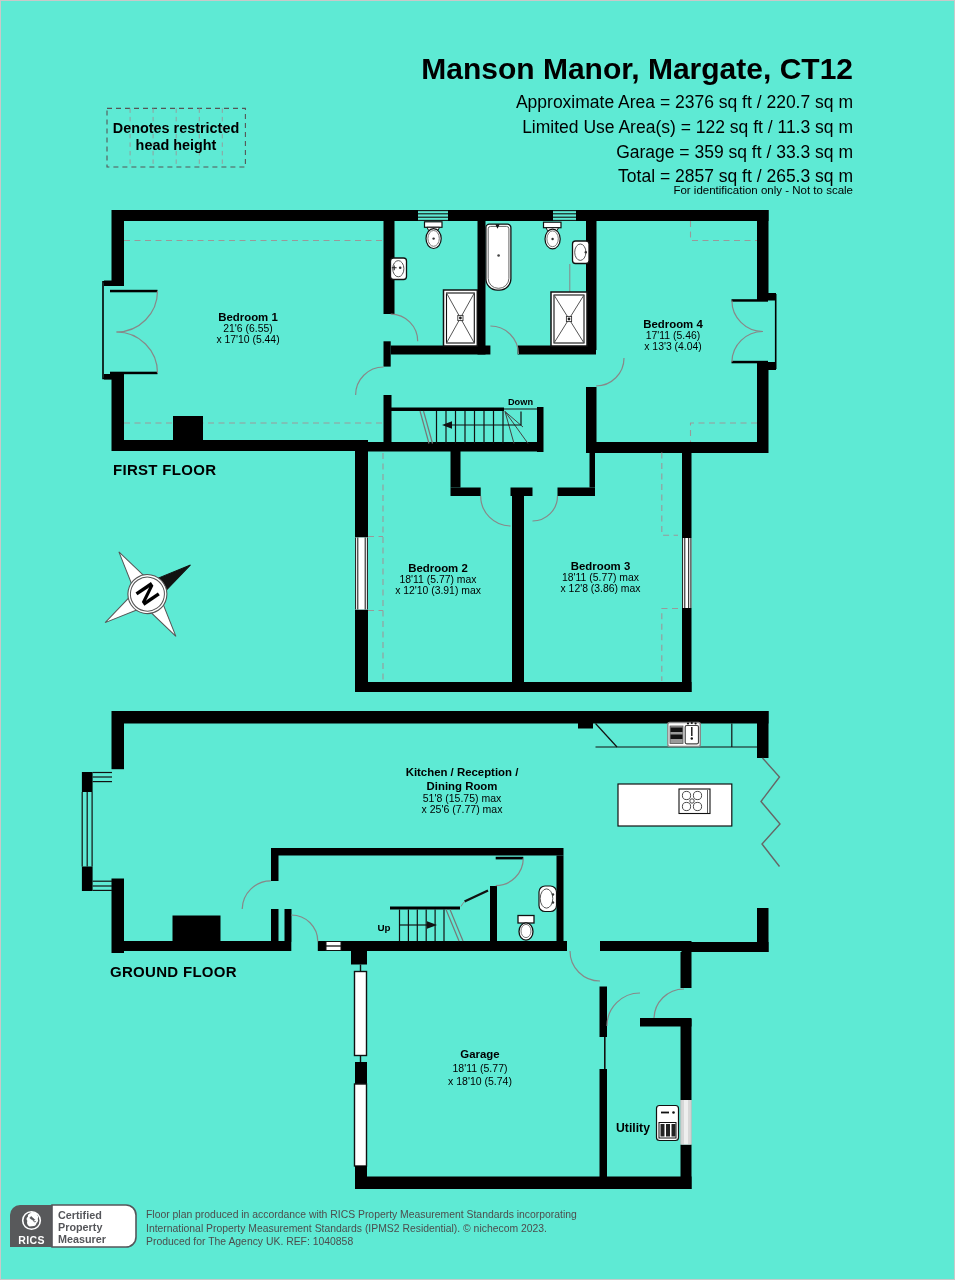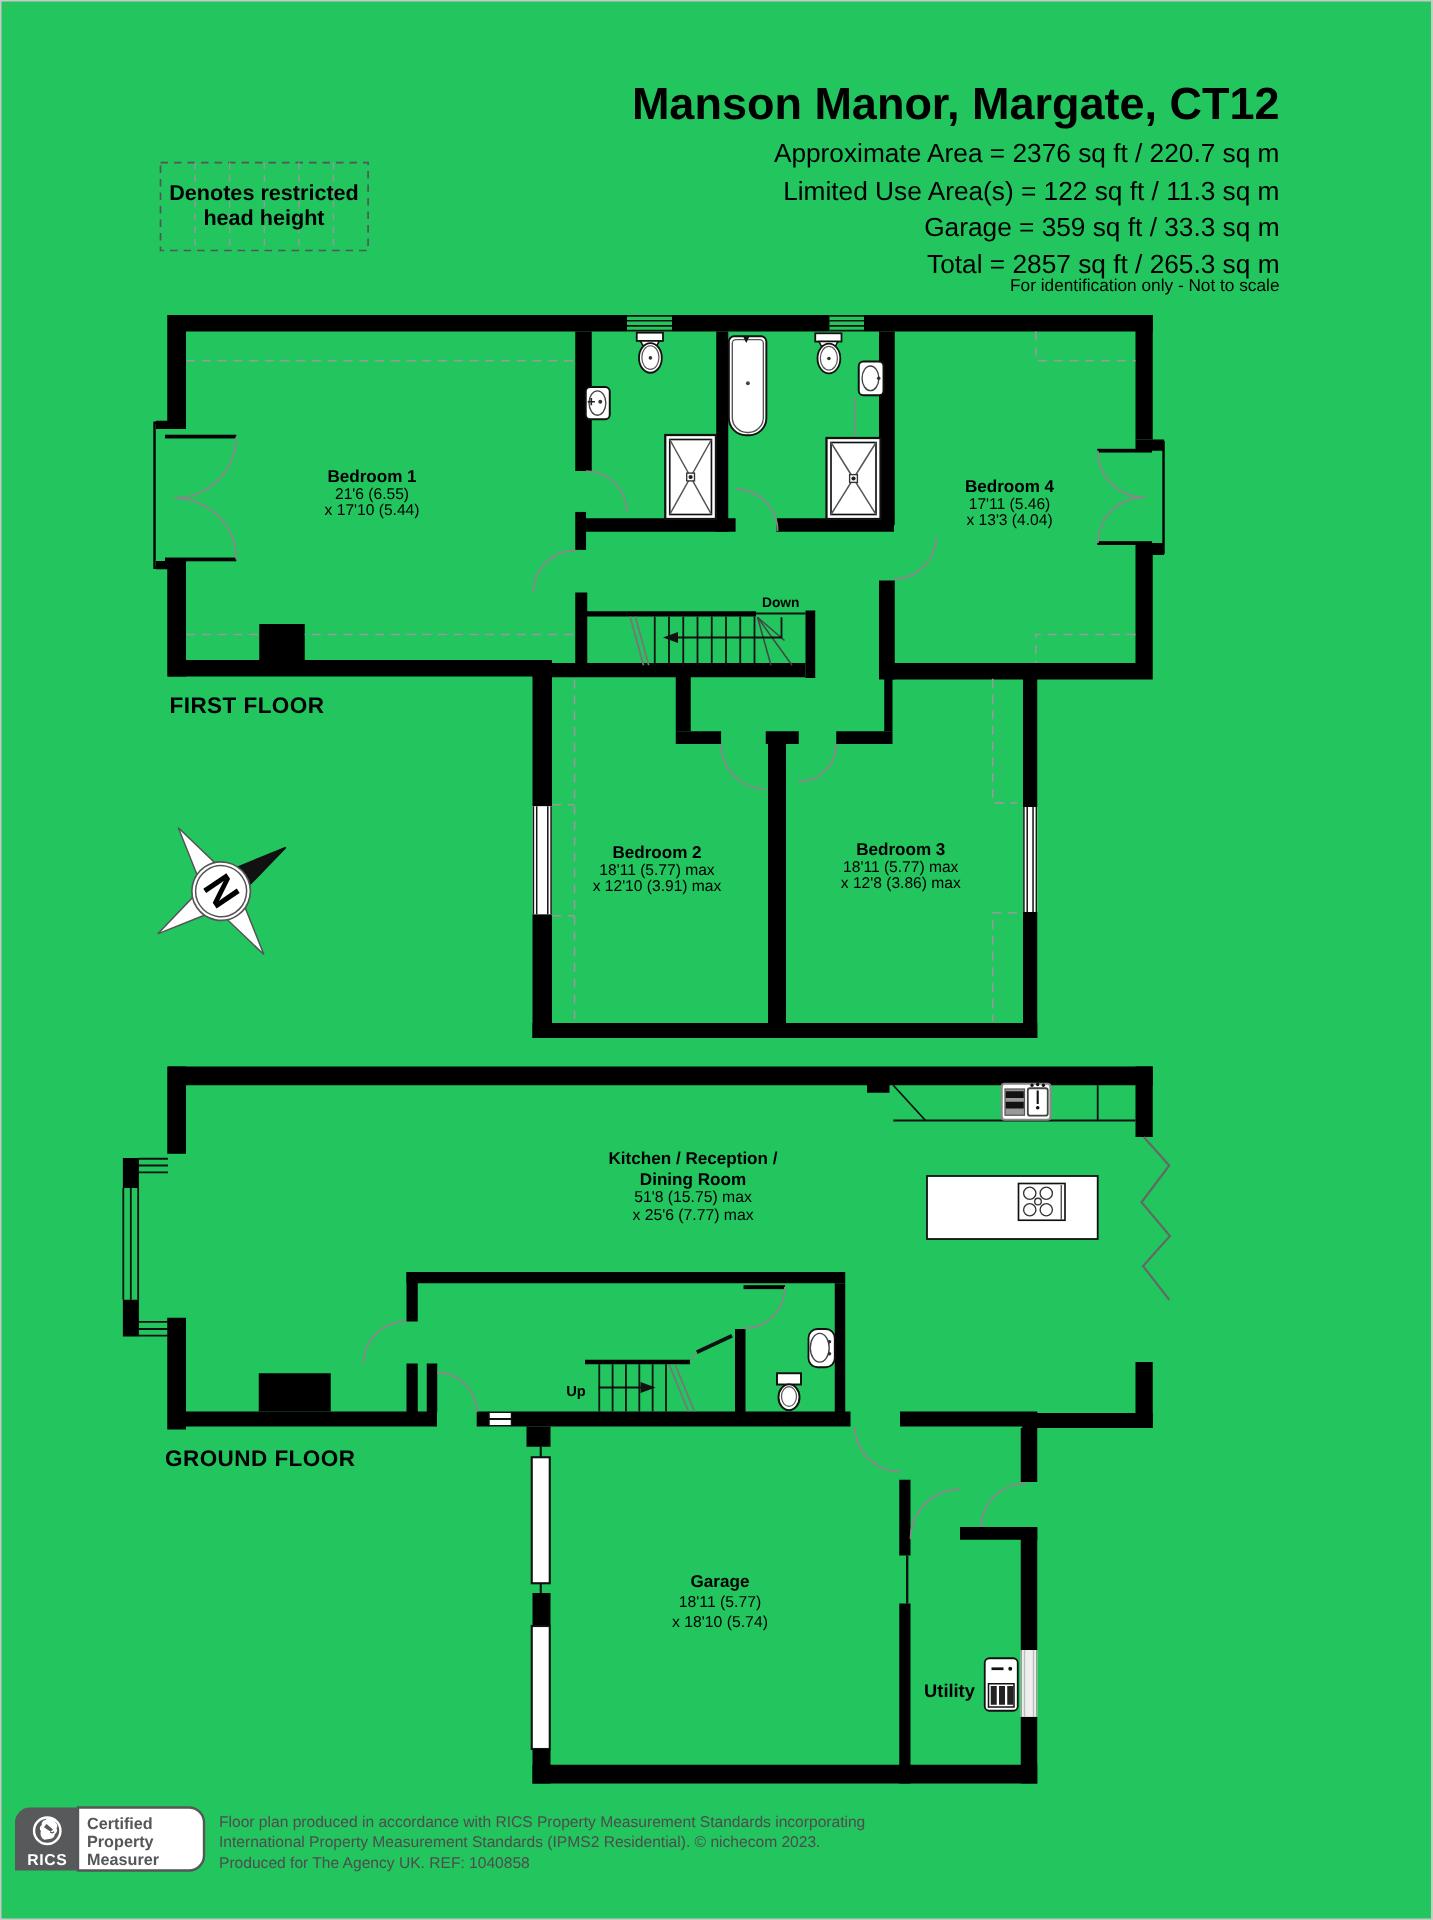--- a/index.html
+++ b/index.html
@@ -1,16 +1,16 @@
 <!DOCTYPE html>
 <html><head><meta charset="utf-8">
 <style>
 html,body{margin:0;padding:0;background:#fff;}
 body{font-family:"Liberation Sans", sans-serif;}
-#page{position:relative;width:953px;height:1278px;border:1px solid #c9c9c9;background:#22c55e;}
+#page{position:relative;width:953px;height:1278px;border:1px solid #c9c9c9;background:#5eead4;}
 </style></head>
 <body>
 <div id="page">
 <svg width="953" height="1278" viewBox="1 1 953 1278">
 <text x="853" y="79" text-anchor="end" font-size="30" font-weight="bold" fill="#000">Manson Manor, Margate, CT12</text>
 <text x="853" y="108" text-anchor="end" font-size="17.5" fill="#000">Approximate Area = 2376 sq ft / 220.7 sq m</text>
 <text x="853" y="133" text-anchor="end" font-size="17.5" fill="#000">Limited Use Area(s) = 122 sq ft / 11.3 sq m</text>
 <text x="853" y="157.5" text-anchor="end" font-size="17.5" fill="#000">Garage = 359 sq ft / 33.3 sq m</text>
 <text x="853" y="182" text-anchor="end" font-size="17.5" fill="#000">Total = 2857 sq ft / 265.3 sq m</text>
 <text x="853" y="194" text-anchor="end" font-size="11.5" fill="#000">For identification only - Not to scale</text>

